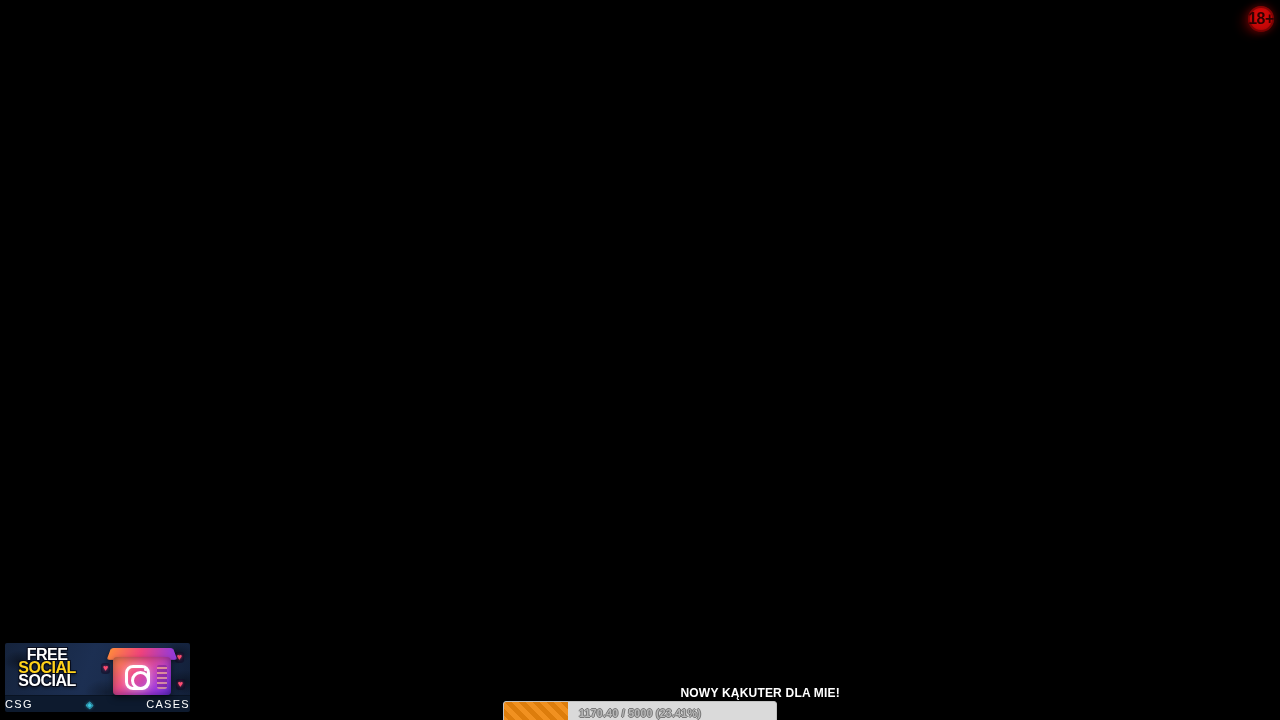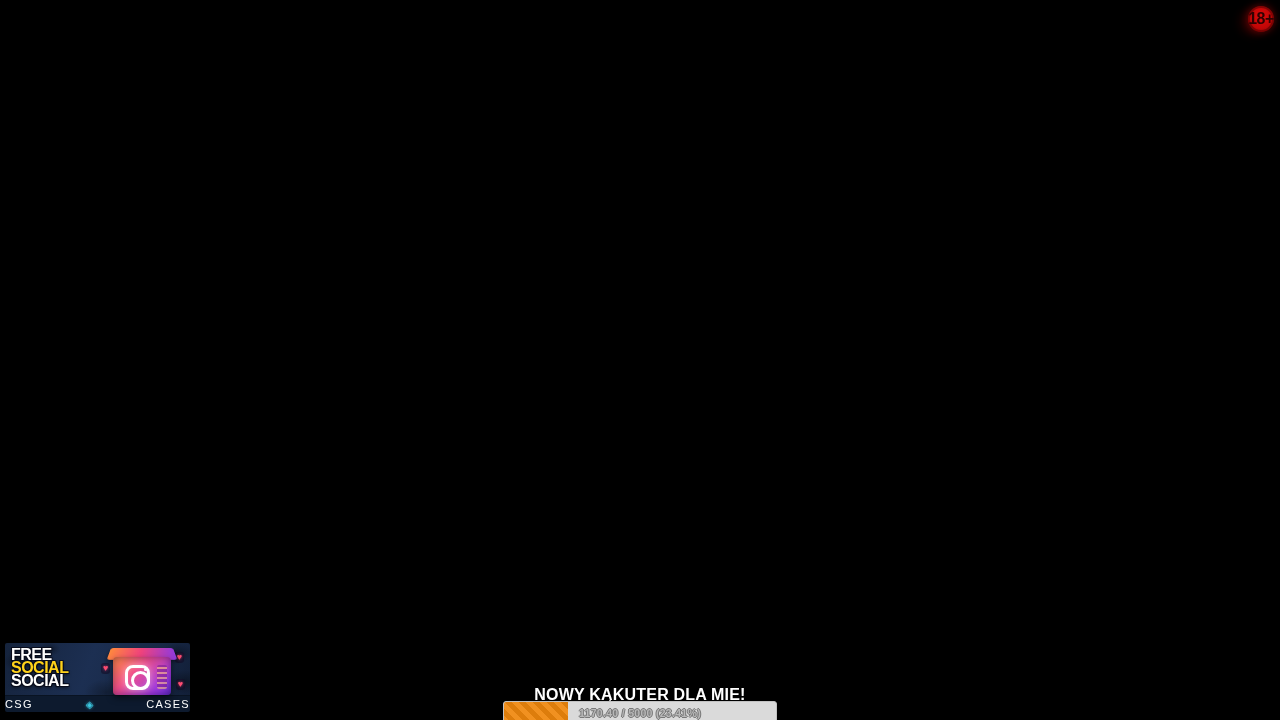--- a/index.html
+++ b/index.html
@@ -33,21 +33,21 @@
   .banner-art::before{ 
     content:""; position:absolute; inset:0;
     background:
       radial-gradient(22px 15px at 8% 35%, rgba(0,0,0,.40), transparent 72%),
       radial-gradient(16px 10px at 24% 12%, rgba(0,0,0,.35), transparent 70%),
       radial-gradient(22px 14px at 93% 20%, rgba(0,0,0,.32), transparent 72%),
       radial-gradient(26px 16px at 97% 75%, rgba(0,0,0,.35), transparent 72%),
       radial-gradient(30px 18px at 55% 95%, rgba(0,0,0,.30), transparent 75%);
   }
   .headline{
-    position:absolute; left:6px; top:5px; width:72px; 
+    position:absolute; left:6px; top:5px; width:72px; text-align:center;
     font-weight:900; line-height:13px; font-size:16px; letter-spacing:-0.5px;
     z-index:2;
   }
   .hl{
     text-shadow:-1px -1px 0 rgba(8,12,26,.95), 1px -1px 0 rgba(8,12,26,.95),
                 -1px 1px 0 rgba(8,12,26,.95), 1px 1px 0 rgba(8,12,26,.95),
                 0 2px 3px rgba(0,0,0,.65);
   }
   .hl-white{ color:#ffffff; }
   .hl-yellow{ color:#ffd21a; }
@@ -97,22 +97,22 @@
     position:absolute; left:0; bottom:0; width:100%; height:17px;
     background:#0d1a2e; border-top:1px solid #091322;
     display:flex; align-items:center; justify-content:space-between;
     color:#fff; font-weight:400; font-size:11px; letter-spacing:1.3px;
   }
   .gem{ color:#3bc7e0; font-size:10px; margin:0 1px; letter-spacing:0;
         text-shadow:0 0 3px rgba(60,200,225,.8); }
 
   
   .goal-title{
-    position:absolute; left:440px; top:686px; width:400px; text-align:center;
-    color:#ffffff; font-weight:700; font-size:16px; letter-spacing:.2px;
+    position:absolute; left:440px; top:686px; width:400px; text-align:right;
+    color:#ffffff; font-weight:700; font-size:12px; letter-spacing:.2px;
     text-shadow:-1px -1px 0 #000, 1px -1px 0 #000, -1px 1px 0 #000, 1px 1px 0 #000;
   }
   .goal-bar{
     position:absolute; left:503px; top:701px; width:274px; height:23px;
     background:#dadada; border:1px solid #c2c2c2; border-radius:3px; overflow:hidden;
   }
   .goal-fill{
     position:absolute; left:0; top:0; height:100%; width:0;
     background:repeating-linear-gradient(45deg,#f19120 0 5px,#dd7d0c 5px 10px);
   }

